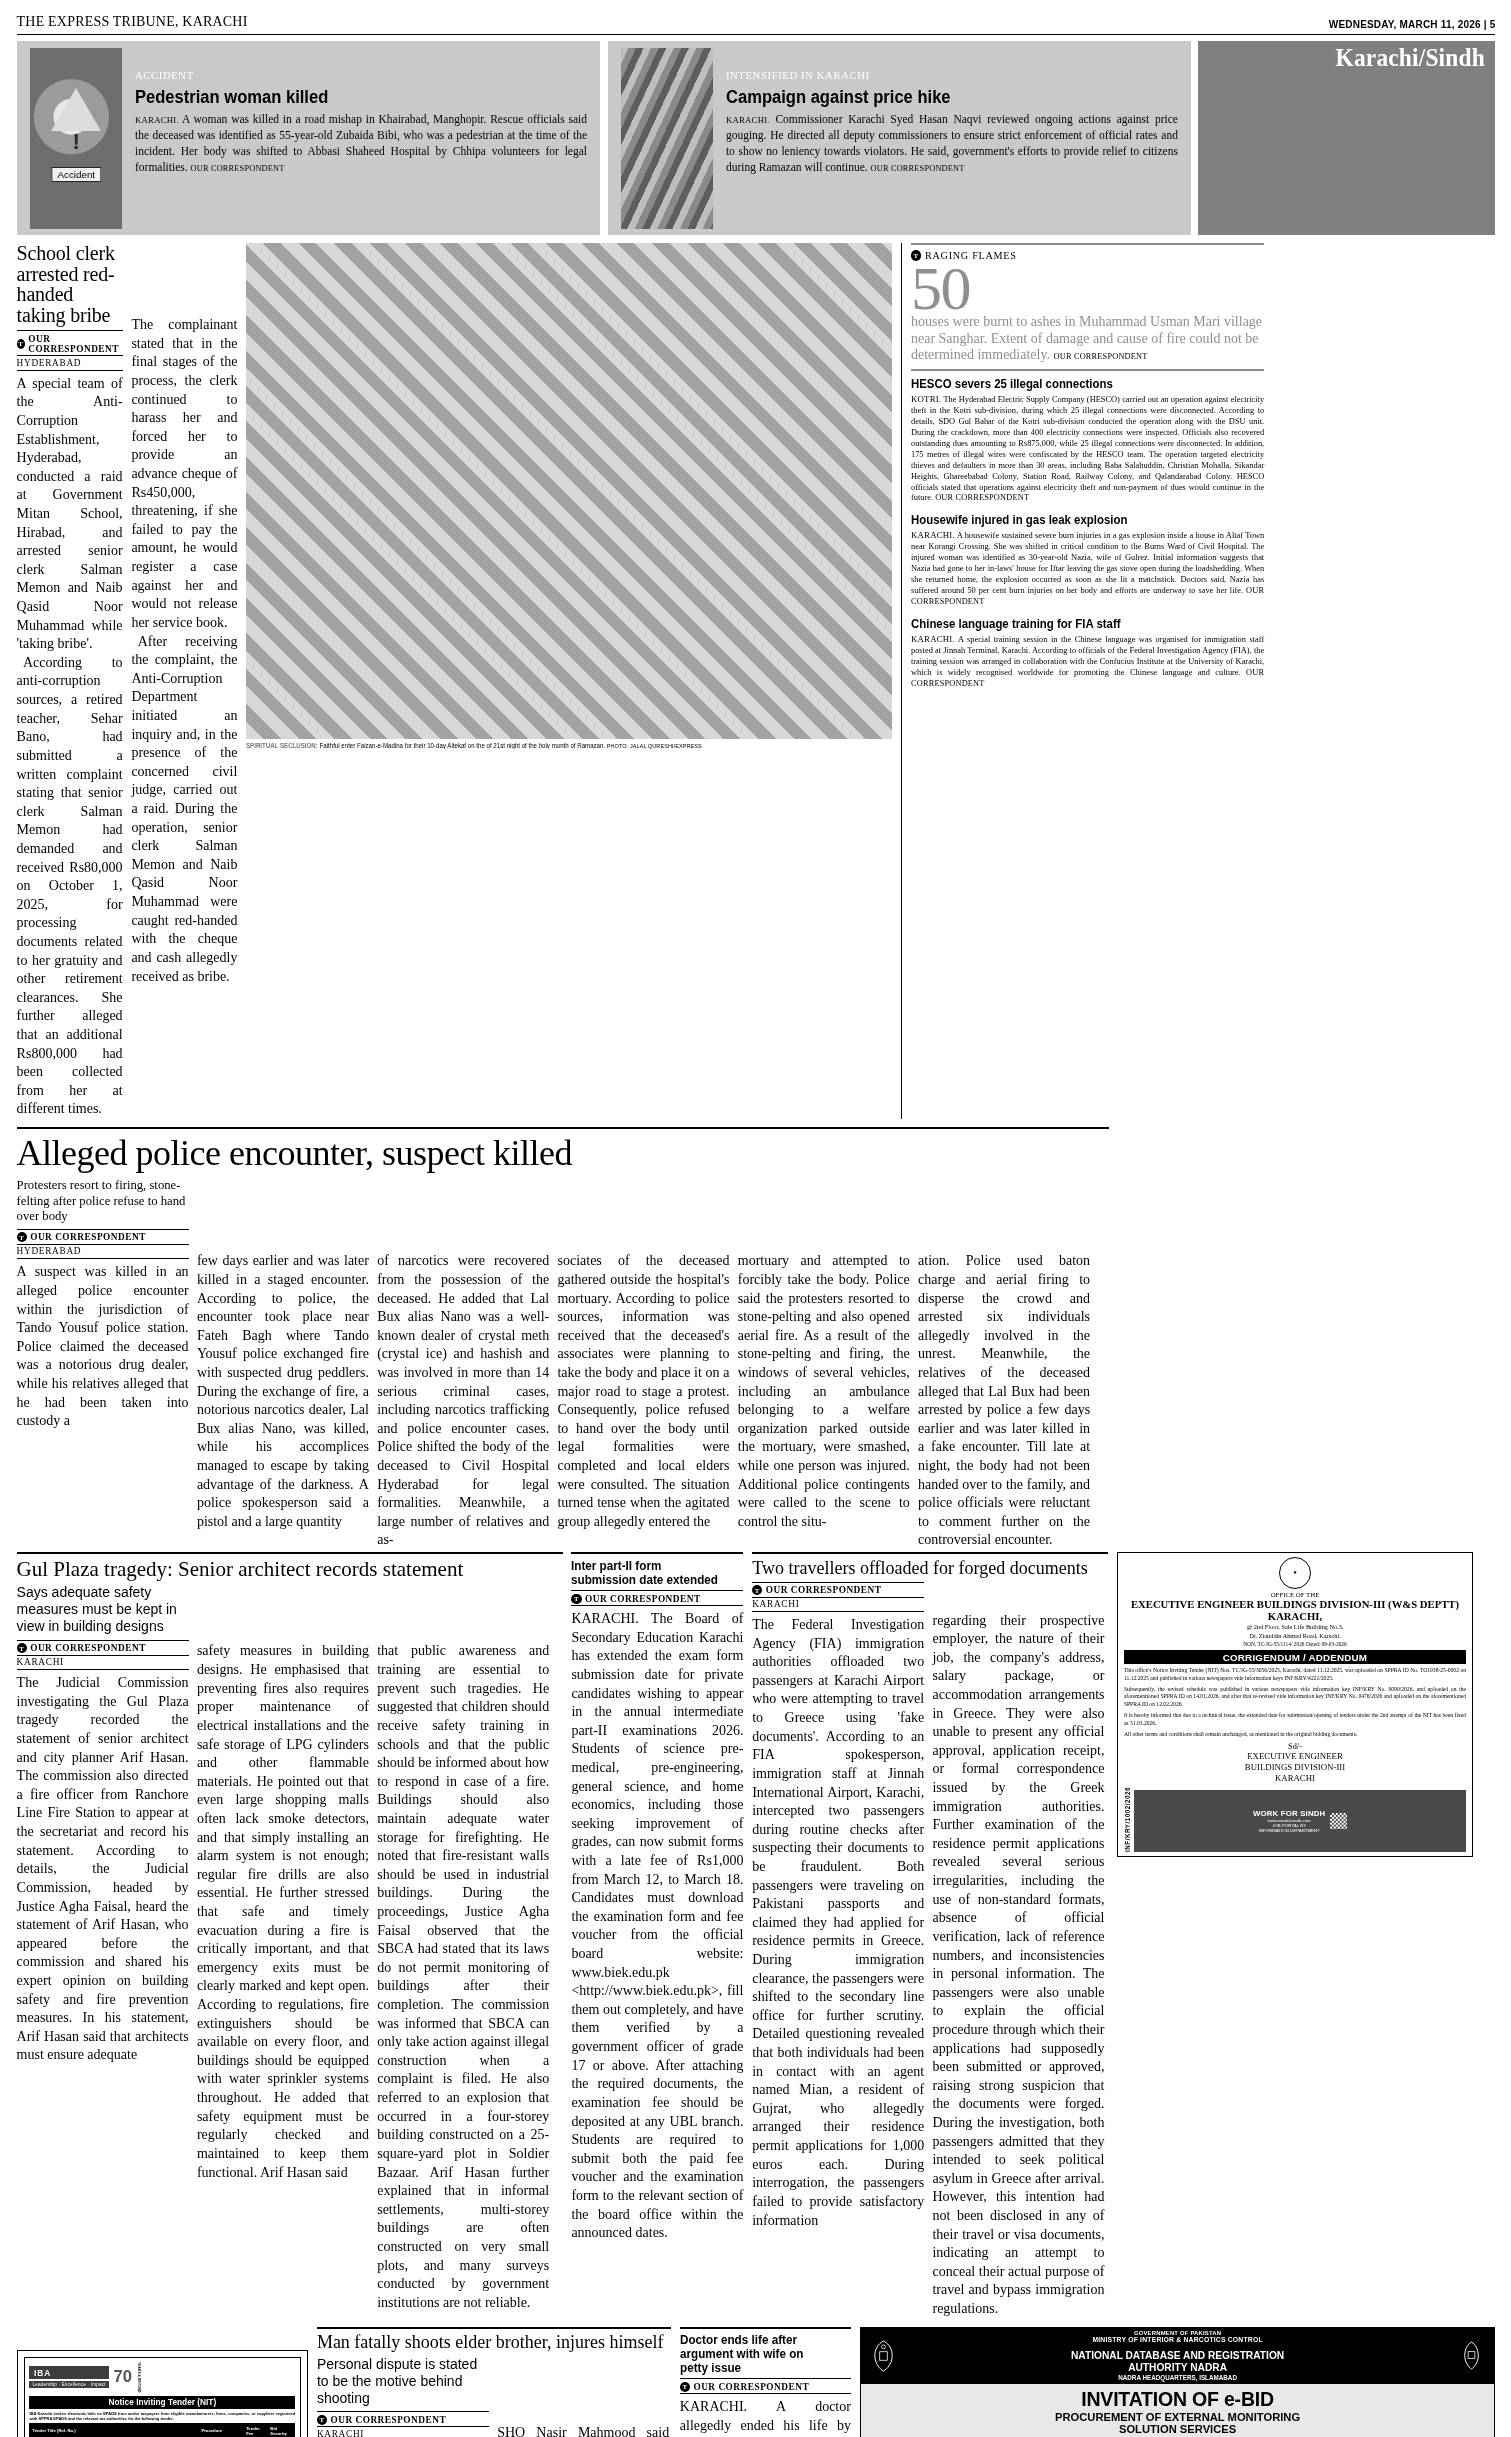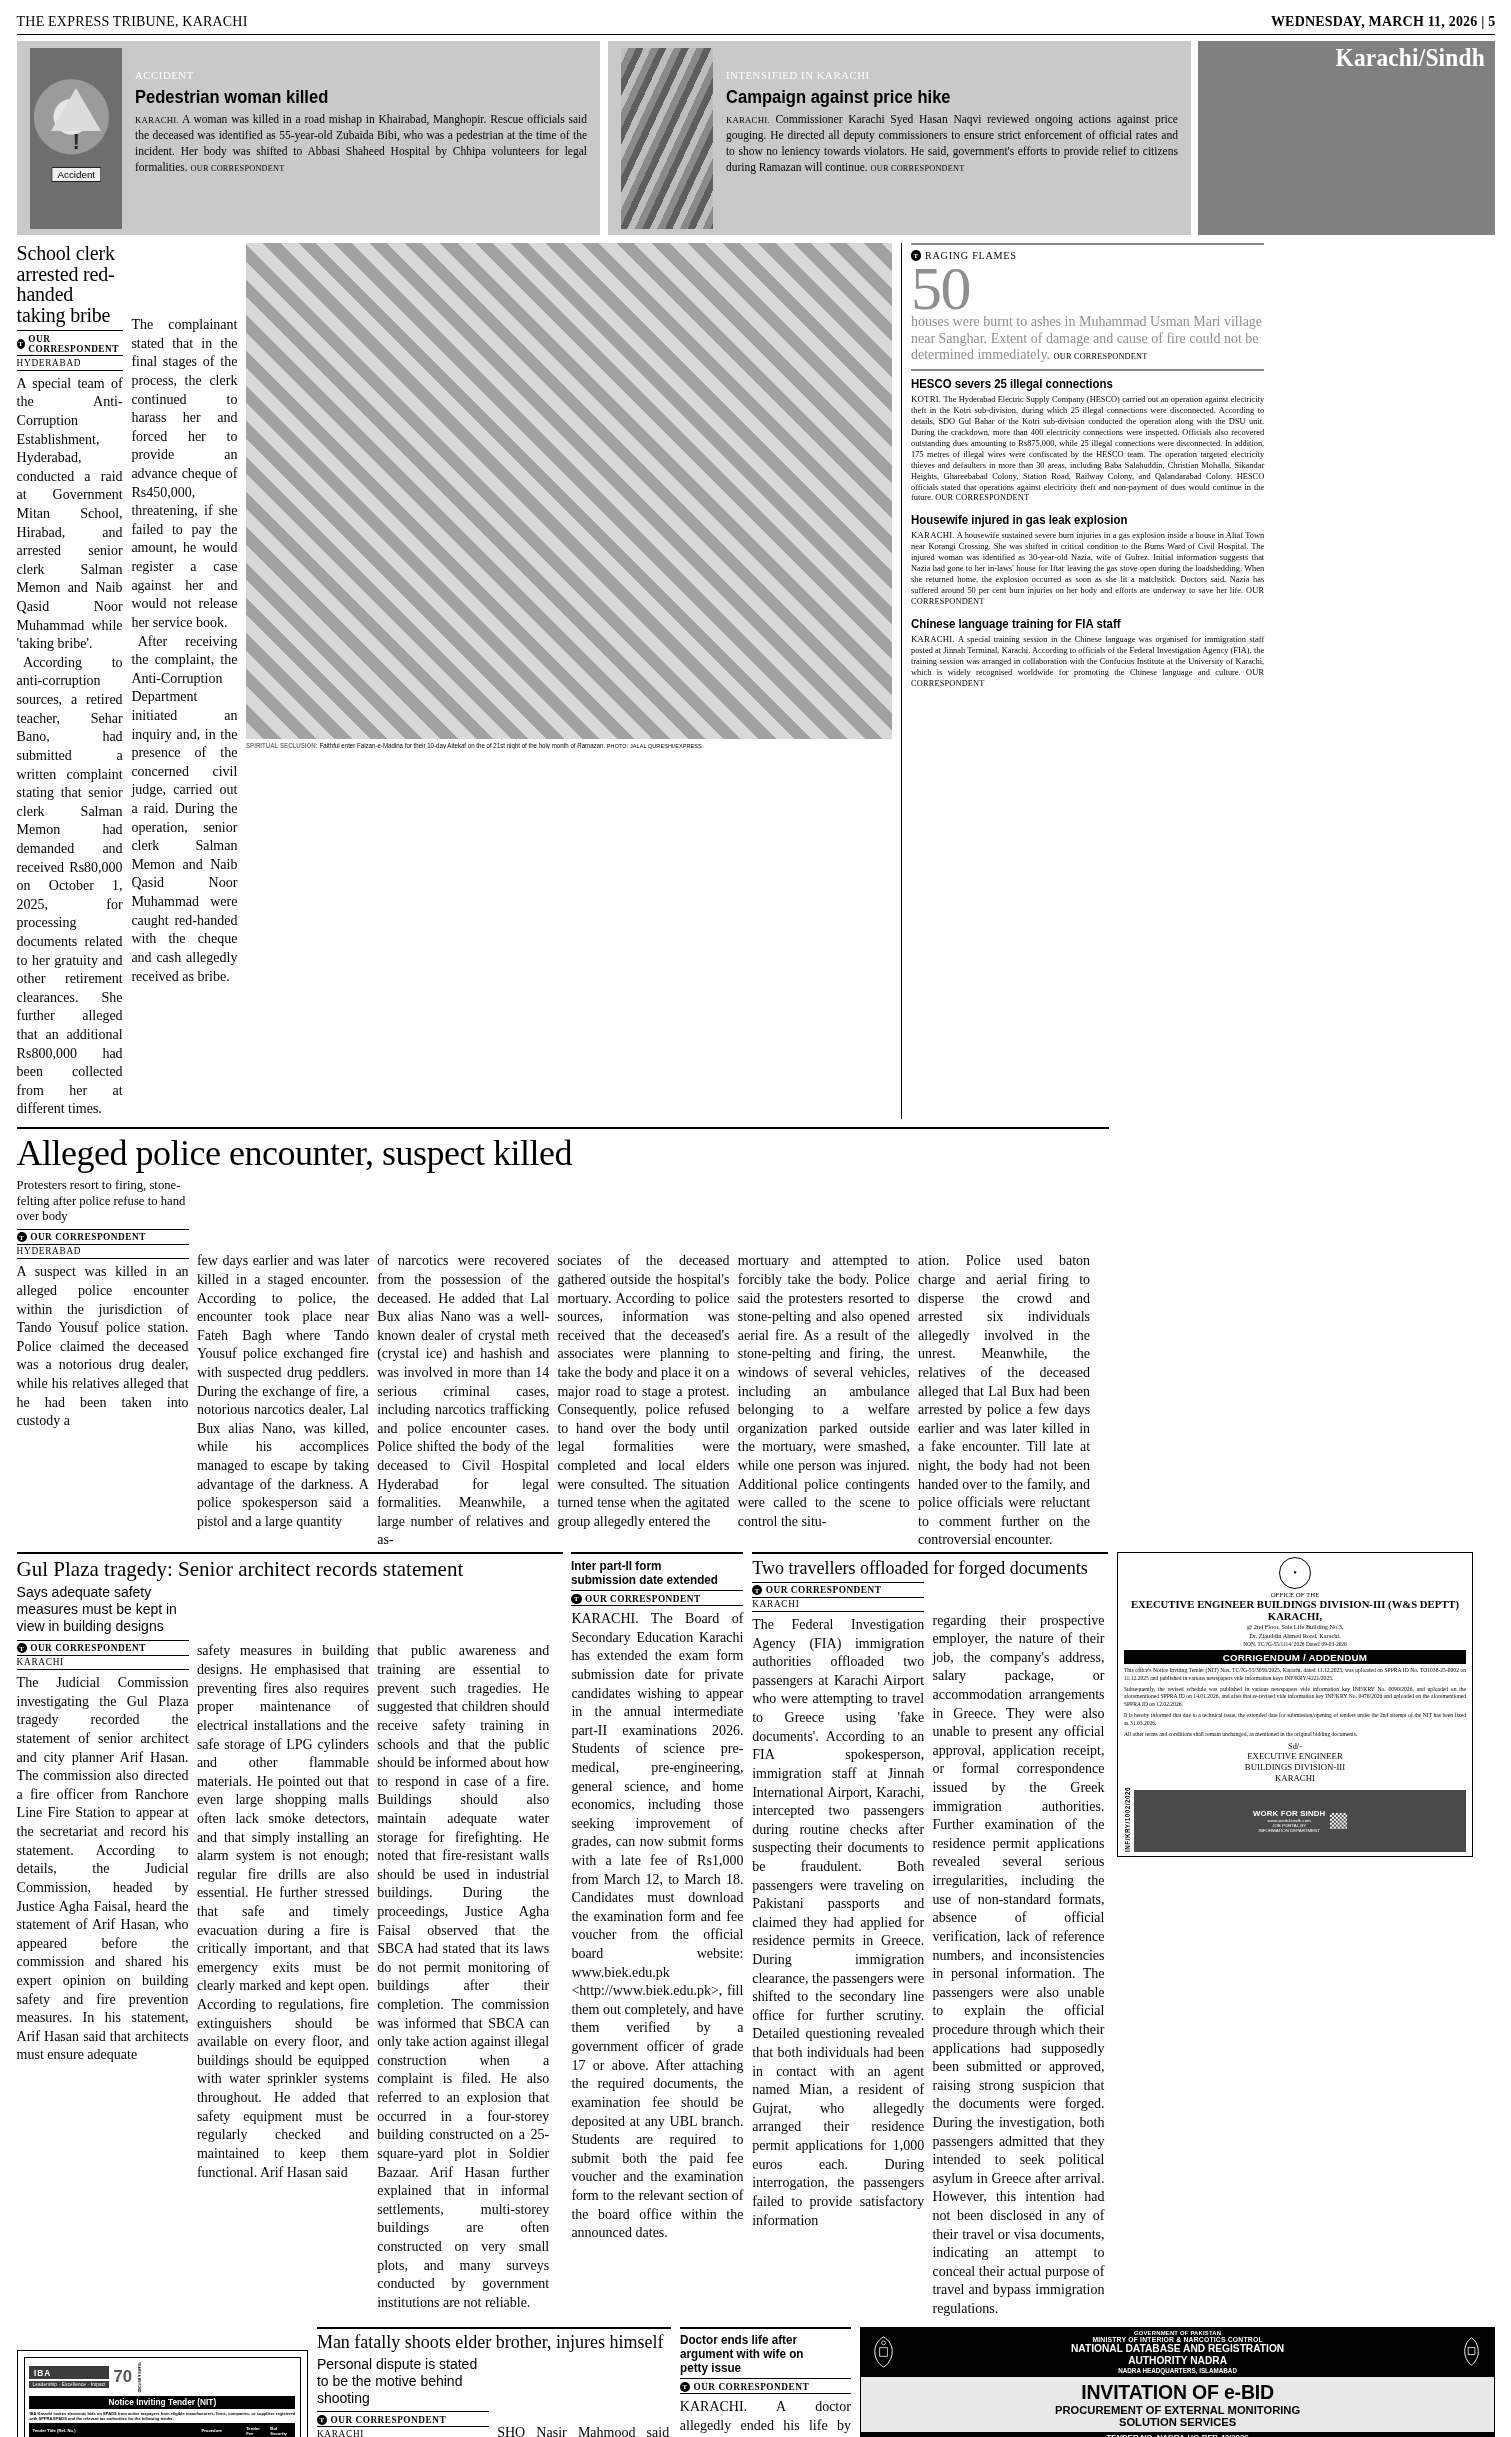--- a/index.html
+++ b/index.html
@@ -11,21 +11,21 @@
     position:relative;
     overflow:hidden;
   }
   .page { position:absolute; inset:0; padding:13.7px 16.6px 9.8px 16.6px; }
 
   
   .masthead { display:flex; justify-content:space-between; align-items:flex-end;
               padding-bottom:3.9px; }
   .mh-left { font-family:"Liberation Serif", serif; font-weight:normal; font-size:14px;
              letter-spacing:0.2px; }
-  .mh-right { font-family:Liberation Serif, serif; font-weight:bold; font-size:14px;
+  .mh-right { font-family:Liberation Sans, sans-serif; font-weight:bold; font-size:10px;
               letter-spacing:0.2px; }
   .mh-rule { border-top:1.5px solid #000; margin-bottom:6.8px; }
 
   
   .topstrip { display:flex; gap:7.8px; height:194px; margin-bottom:7.8px; }
   .brief { background:#c9c9c9; display:flex; flex:1; padding:0; }
   .brief-photo { width:92px; background:#8d8d8d; position:relative; overflow:hidden;
                  margin:6.8px 0 6.8px 13.7px; }
   .brief-body { padding:28px 12.7px 6.8px 12.7px; flex:1; }
   .kicker { font-size:10.7px; letter-spacing:0.6px; color:#fff;
@@ -601,21 +601,21 @@
           <div class="nadra-emblem">
             <svg viewBox="0 0 60 70" width="29" height="34" aria-hidden="true">
               <path d="M30 4 C18 10 12 22 12 34 C12 50 22 62 30 66 C38 62 48 50 48 34 C48 22 42 10 30 4 Z" fill="none" stroke="#fff" stroke-width="2"></path>
               <path d="M22 26 h16 v18 h-16 z" fill="none" stroke="#fff" stroke-width="1.6"></path>
               <circle cx="30" cy="16" r="4" fill="none" stroke="#fff" stroke-width="1.6"></circle>
             </svg>
           </div>
           <div class="nadra-head">
             <div class="l1">GOVERNMENT OF PAKISTAN</div>
             <div class="l2">MINISTRY OF INTERIOR &amp; NARCOTICS CONTROL</div>
-            <div class="l3" style="white-space:pre-line;">NATIONAL DATABASE AND REGISTRATION
+            <div class="l3" style="white-space:pre-line;margin-top:7px;">NATIONAL DATABASE AND REGISTRATION
 AUTHORITY NADRA</div>
             <div class="l4">NADRA HEADQUARTERS, ISLAMABAD</div>
           </div>
           <div class="nadra-emblem">
             <svg viewBox="0 0 60 70" width="29" height="34" aria-hidden="true">
               <path d="M30 6 C20 12 16 24 16 34 C16 48 24 58 30 62 C36 58 44 48 44 34 C44 24 40 12 30 6 Z" fill="none" stroke="#fff" stroke-width="2"></path>
               <rect x="23" y="26" width="14" height="14" fill="none" stroke="#fff" stroke-width="1.6"></rect>
             </svg>
           </div>
         </div>

